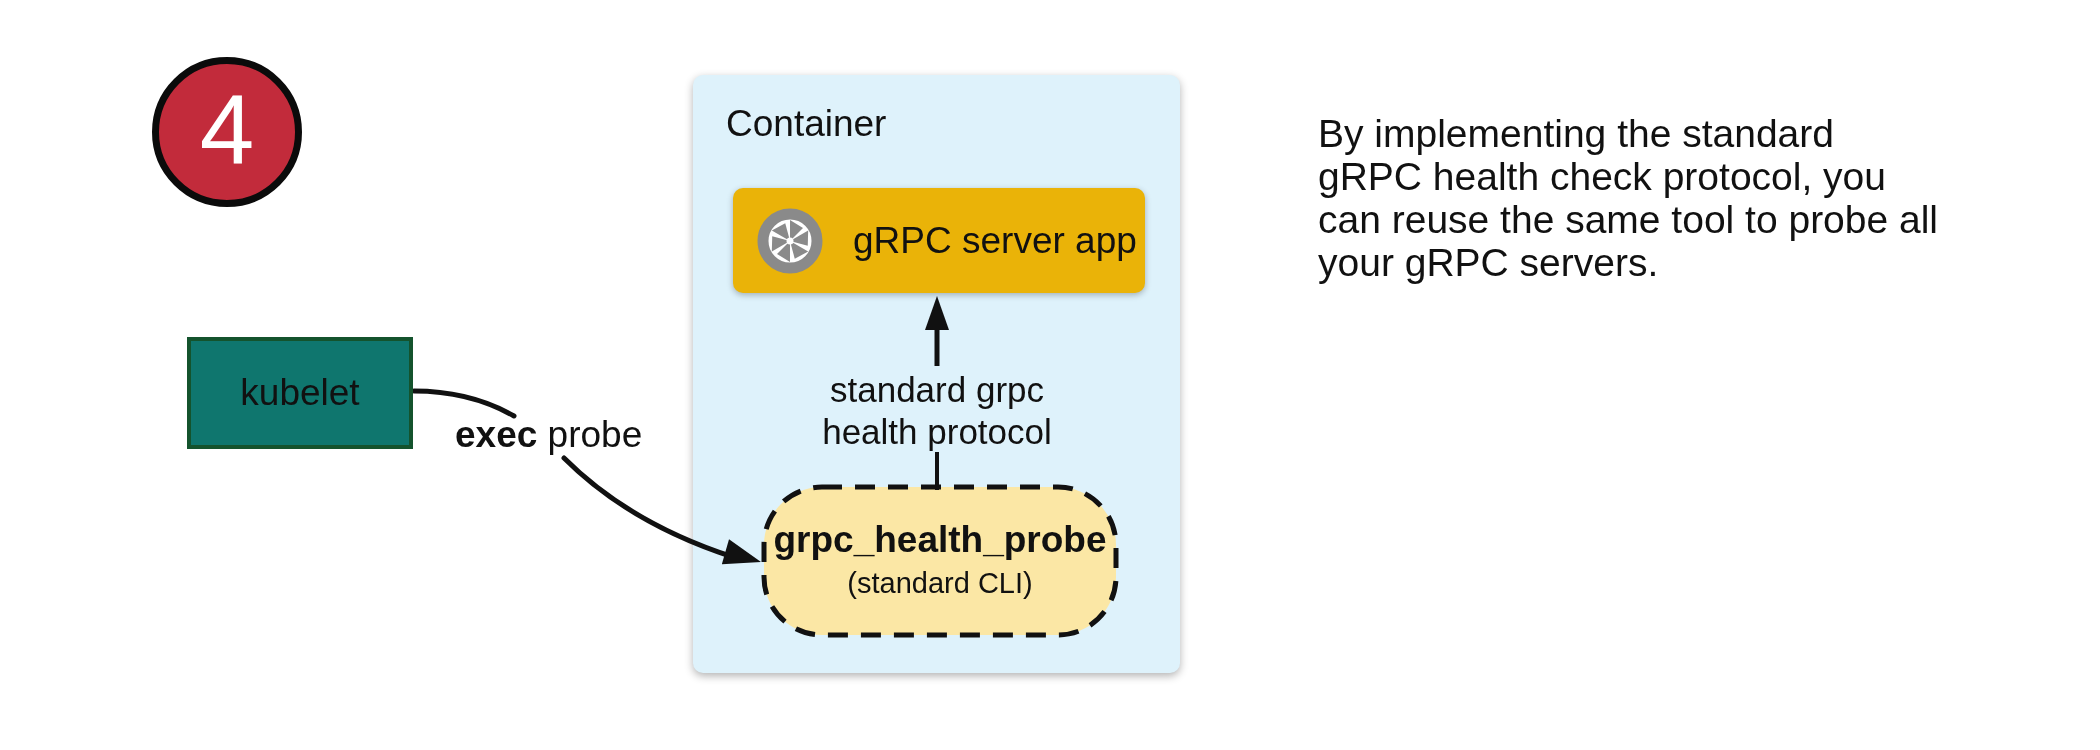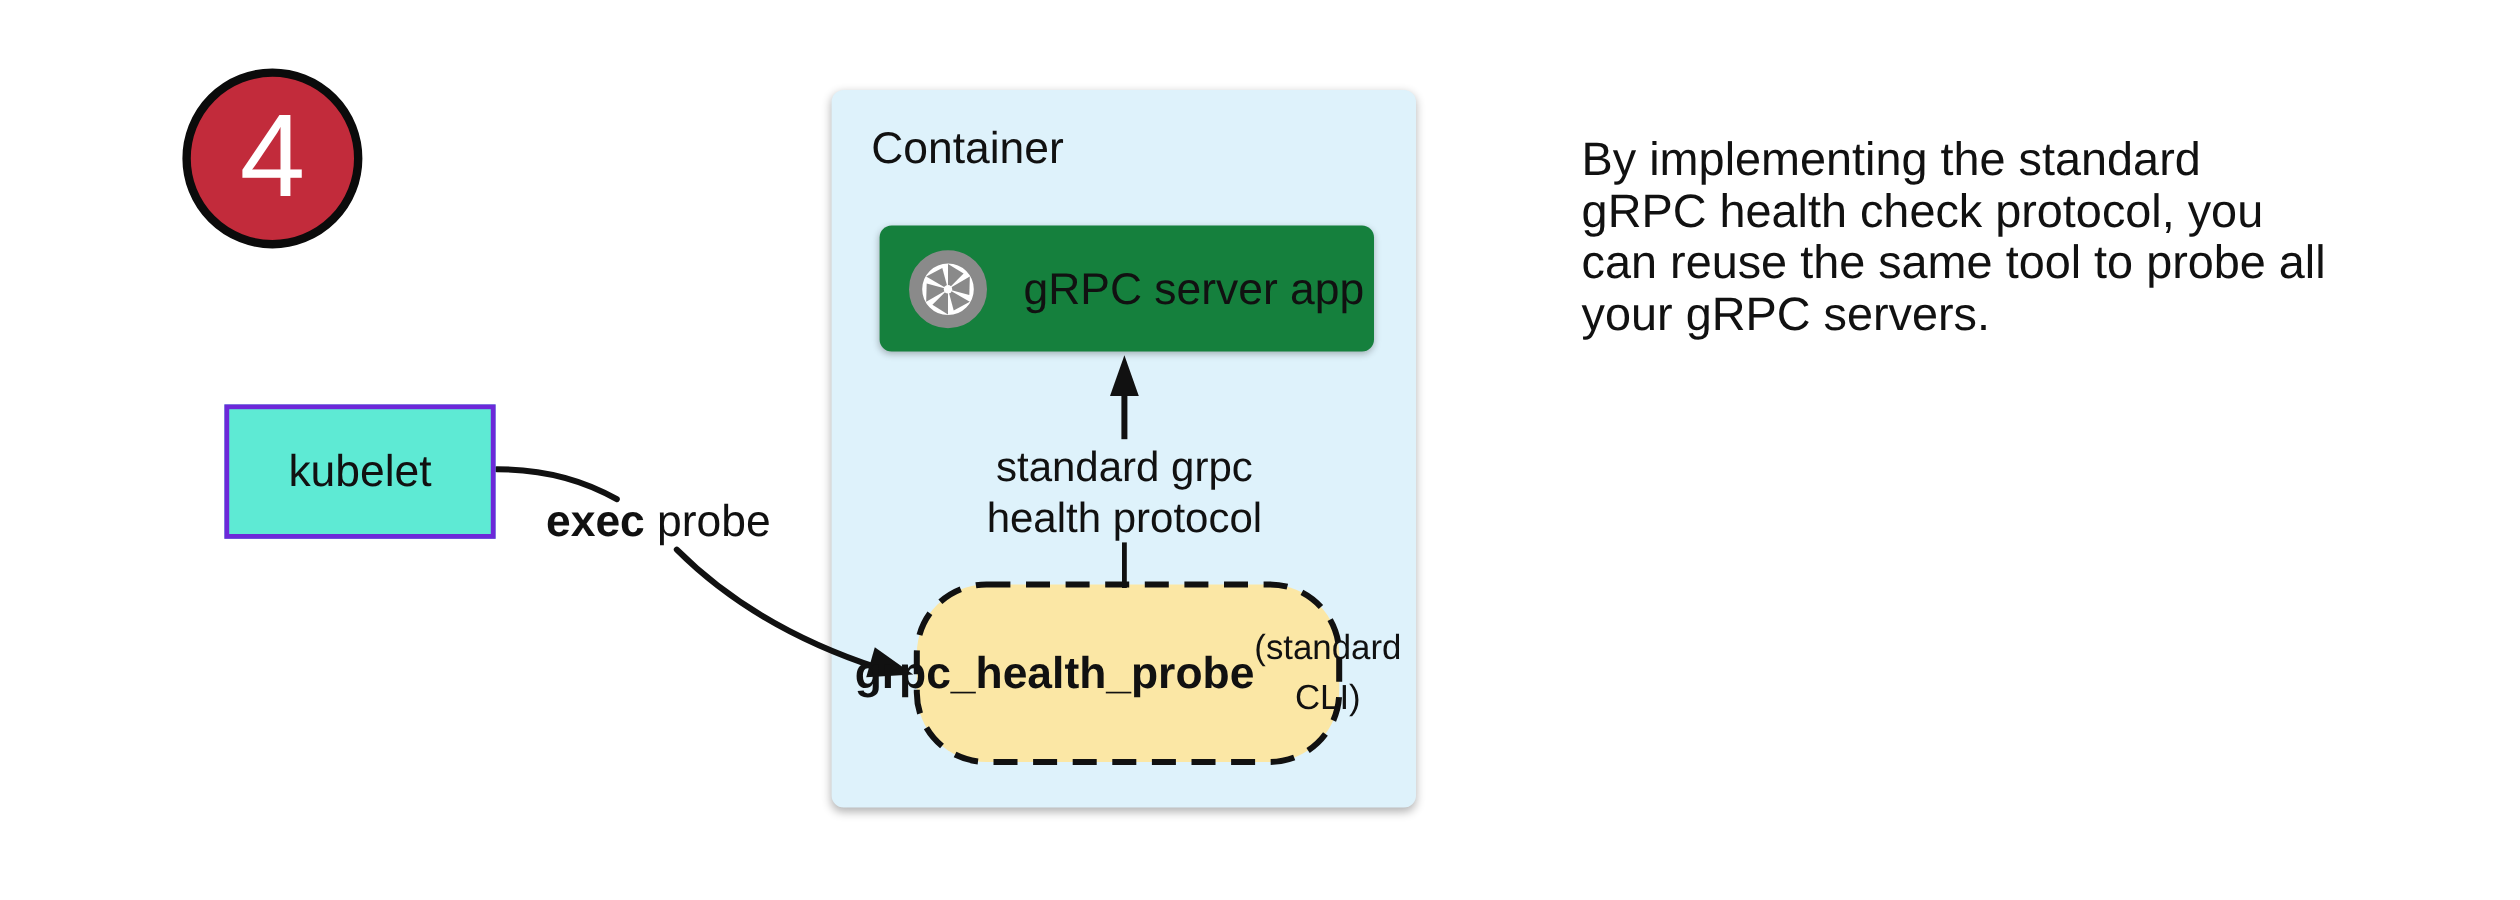--- a/index.html
+++ b/index.html
@@ -38,59 +38,59 @@
     display: flex; align-items: center; justify-content: center;
   }
   .step-badge span {
     color: #ffffff; font-size: 98px; line-height: 1;
     transform: translateY(-3px);
   }
 
   .kubelet-box {
     position: absolute; left: 187px; top: 337px;
     width: 218px; height: 104px;
-    background: #5eead4;
-    border: 4px solid #6d28d9;
+    background: #0f766e;
+    border: 4px solid #14532d;
     display: flex; align-items: center; justify-content: center;
     font-size: 37px;
   }
 
   .exec-label {
     position: absolute; left: 455px; top: 414px;
     font-size: 37px; white-space: nowrap;
   }
   .exec-label b { font-weight: bold; text-align: right; }
 
   .container-title {
     position: absolute; left: 726px; top: 103px;
     font-size: 37px;
   }
 
   .server-card {
     position: absolute; left: 733px; top: 188px;
     width: 412px; height: 105px;
-    background: #15803d;
+    background: #eab308;
     border-radius: 10px;
     box-shadow: 0 2px 6px rgba(0,0,0,0.28);
     display: flex; align-items: center;
     padding-left: 24px; box-sizing: border-box;
   }
   .server-card .label { font-size: 37px; margin-left: 30px; }
 
   .protocol-label {
     position: absolute; left: 737px; top: 369px;
     width: 400px; text-align: center;
     font-size: 35px; line-height: 42px;
     white-space: pre-line;
   }
 
   .probe-text {
     position: absolute; left: 762px; top: 487px;
     width: 356px; height: 148px;
-    display: flex; flex-direction: row;
+    display: flex; flex-direction: column;
     align-items: center; justify-content: center;
     text-align: center;
   }
   .probe-text .title { font-size: 37px; font-weight: bold; line-height: 44px; }
   .probe-text .subtitle { font-size: 29px; line-height: 42px; }
 
   .note {
     position: absolute; left: 1318px; top: 112px;
     font-size: 39px; line-height: 43px;
     white-space: pre-line;

